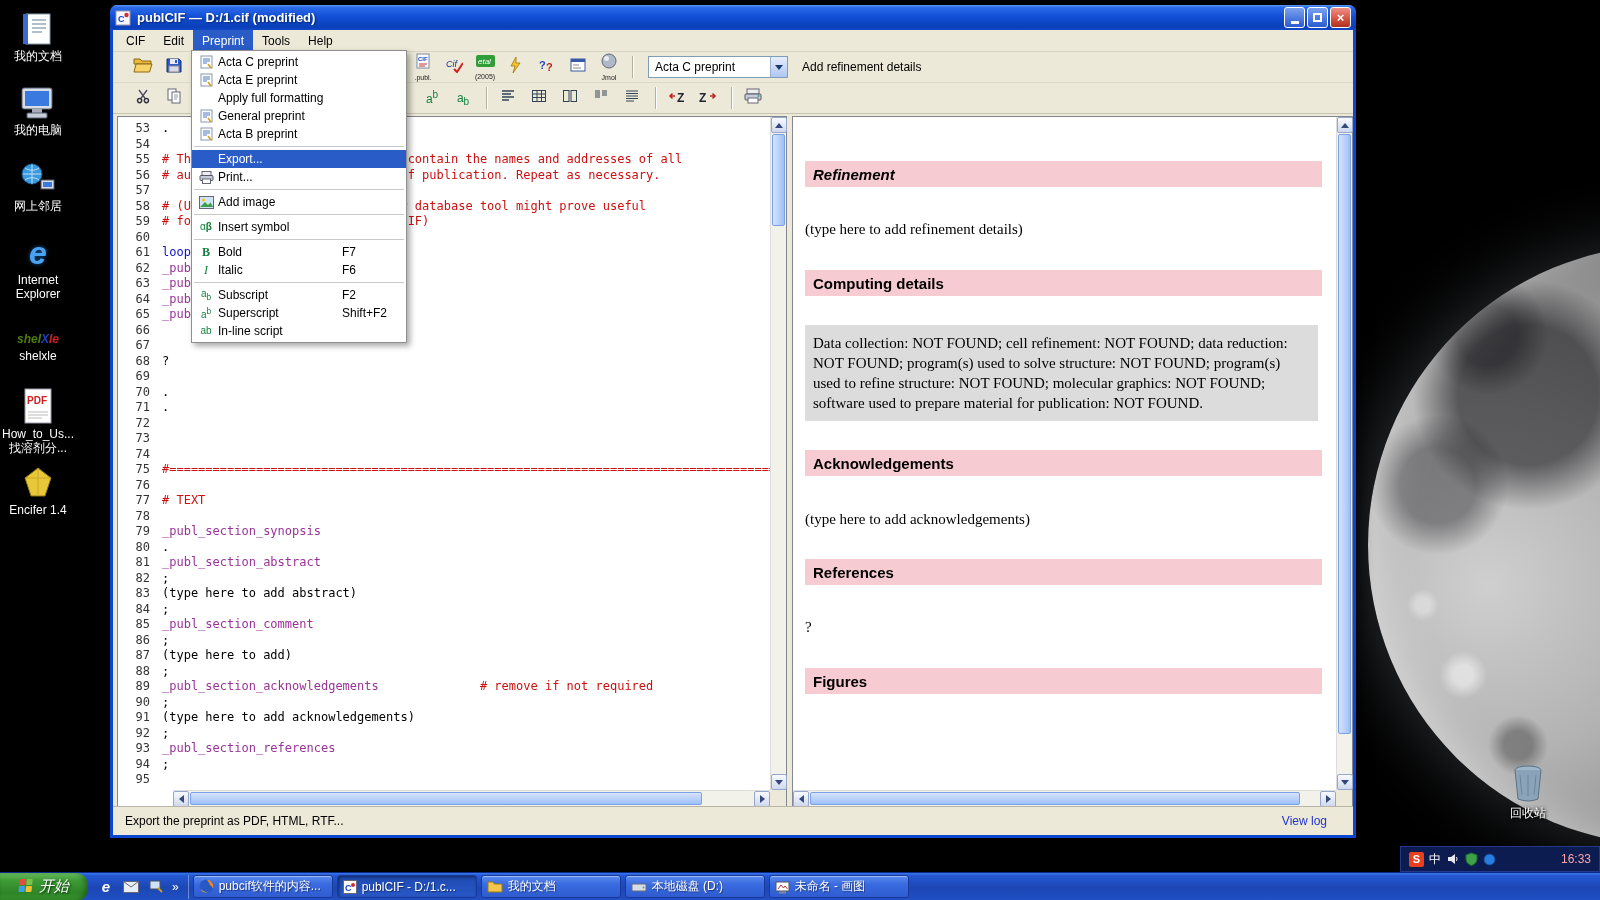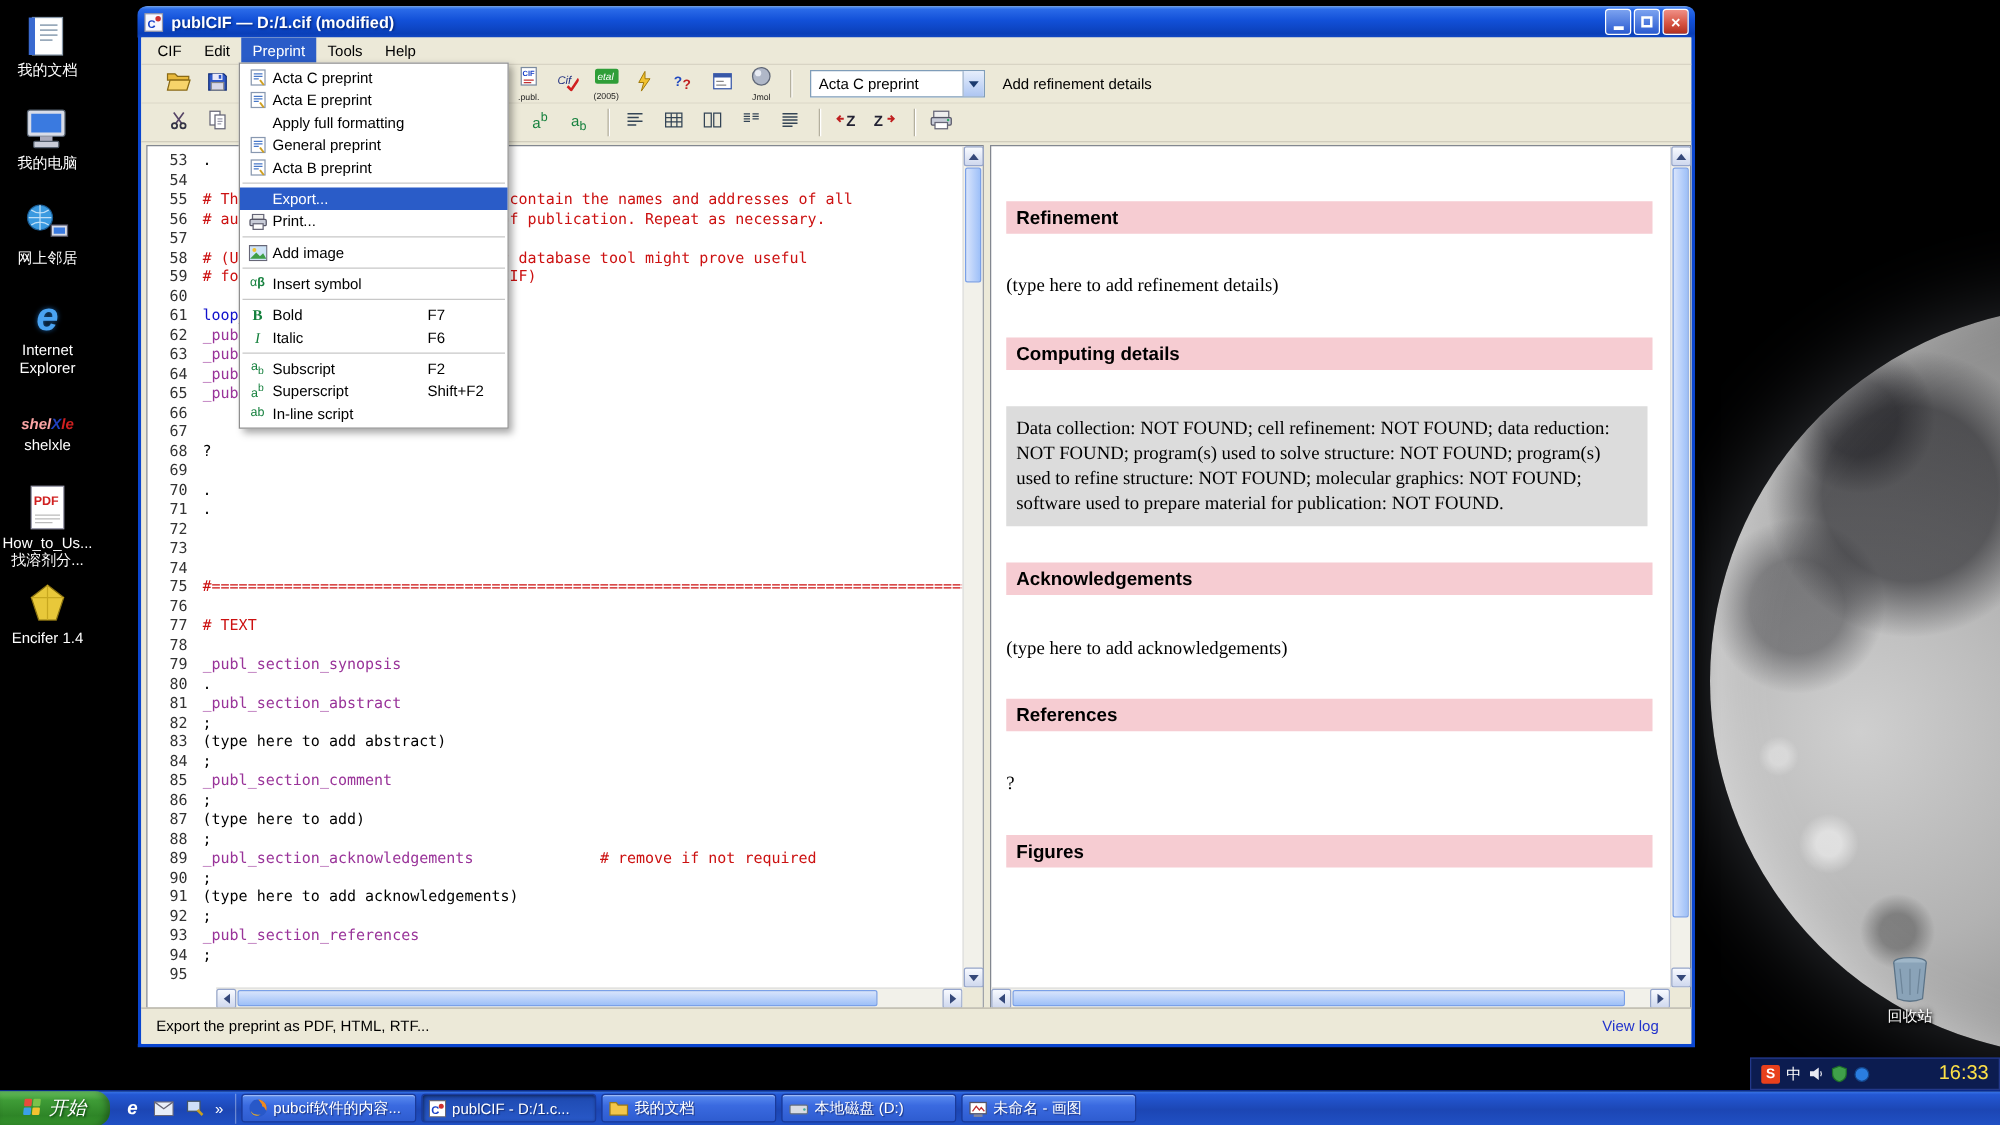--- a/index.html
+++ b/index.html
@@ -100,21 +100,21 @@
 #dropdown{position:absolute;left:78px;top:45px;width:216px;background:#fff;border:1px solid #8f8f8f;box-shadow:3px 3px 6px rgba(0,0,0,.35);padding:2px 0;z-index:50;font-size:12px}
 .dd-item{height:18px;display:flex;align-items:center;padding:0 2px;color:#000}
 .dd-item.hl{background:#2a5cc8;color:#fff}
 .dd-icon{width:24px;text-align:center;flex:none;font-size:11px;display:flex;align-items:center;justify-content:center}
 .dd-label{flex:1;white-space:nowrap}
 .dd-short{width:62px;flex:none;text-align:left}
 .dd-sep{height:1px;background:#c8c8c8;margin:3px 2px}
 
 
 #tray{position:absolute;right:0;bottom:28px;width:200px;height:26px;background:#0c1c50;border:1px solid #23388a;display:flex;align-items:center;gap:5px;padding:0 8px;z-index:90}
-.tray-clock{margin-left:auto;color:#fde047;font-size:16px}
+.tray-clock{margin-left:auto;color:#fca5a5;font-size:12px}
 #taskbar{position:absolute;left:0;bottom:0;width:1600px;height:28px;z-index:100;display:flex;align-items:center;
 background:linear-gradient(180deg,#3a77e8 0%,#2458d4 10%,#1c46b4 55%,#2050c4 100%);border-top:1px solid #0a2a8a}
 .start-btn{height:28px;width:88px;border-radius:0 12px 12px 0;display:flex;align-items:center;justify-content:center;gap:5px;
 background:linear-gradient(180deg,#6cc763 0%,#3f9c37 25%,#2e8527 70%,#36962e 100%);
 color:#fff;font-weight:normal;font-style:italic;font-size:15px;text-shadow:1px 1px 2px #05330a;box-shadow:inset -3px 0 5px rgba(0,0,0,.3)}
 .win-flag{width:15px;height:15px;display:grid;grid-template-columns:6px 6px;grid-template-rows:6px 6px;gap:1px;transform:skewX(-6deg)}
 .win-flag span{border-radius:1px}
 .quick-launch{display:flex;align-items:center;gap:7px;padding:0 9px;height:24px;border-right:1px solid rgba(255,255,255,.35)}
 .ql-icon{width:18px;height:18px;display:flex;align-items:center;justify-content:center}
 .ql-more{color:#fff;font-size:12px}
@@ -166,21 +166,21 @@
         <div class="dlabel">网上邻居</div>
       </div>
       <div class="desktop-icon" style="top: 232px;">
         <div class="dico">
           <span style="color:#4aa3f2;font-size:32px;font-weight:bold;font-style:italic;line-height:34px;text-shadow:0 0 4px #1a5a9a">e</span>
         </div>
         <div class="dlabel">Internet Explorer</div>
       </div>
       <div class="desktop-icon" style="top: 308px;">
         <div class="dico">
-          <span style="font-size:12px;font-weight:bold;font-style:italic"><span style="color:#fca5a5">shel</span><span style="color:#2040c0">X</span><span style="color:#d02020">le</span></span>
+          <span style="font-size:12px;font-weight:bold;font-style:italic"><span style="color:#4d7c0f">shel</span><span style="color:#2040c0">X</span><span style="color:#d02020">le</span></span>
         </div>
         <div class="dlabel">shelxle</div>
       </div>
       <div class="desktop-icon" style="top: 386px;">
         <div class="dico">
           <svg width="28" height="36">
             <rect x="1" y="1" width="26" height="34" fill="#fff" stroke="#99a"></rect>
             <text x="3" y="16" font-size="10" font-weight="bold" fill="#d02020">PDF</text>
             <path d="M4 24h20M4 27h20M4 30h14" stroke="#bbb"></path>
           </svg>
@@ -456,21 +456,21 @@
           <div class="sb-thumb" style="left:17px;width:512px"></div>
           <div class="sb-btn right">
               <span class="arr r"></span>
             </div>
         </div>
         <div class="corner"></div>
       </div>
 
       <div class="pane" id="preview-pane">
         <div id="preview-content">
-            <div class="sec-head" style="margin-top: 44px;">Refinement</div>
+            <div class="sec-head" style="margin-top: 44px; font-style: italic;">Refinement</div>
             <div class="sec-body" style="margin-top: 33px;">(type here to add refinement details)</div>
             <div class="sec-head" style="margin-top: 31px;">Computing details</div>
             <div class="sec-body boxed" style="margin-top: 29px;">Data collection: NOT FOUND; cell refinement: NOT FOUND; data reduction: NOT FOUND; program(s) used to solve structure: NOT FOUND; program(s) used to refine structure: NOT FOUND; molecular graphics: NOT FOUND; software used to prepare material for publication: NOT FOUND.</div>
             <div class="sec-head" style="margin-top: 29px;">Acknowledgements</div>
             <div class="sec-body" style="margin-top: 34px;">(type here to add acknowledgements)</div>
             <div class="sec-head" style="margin-top: 30px;">References</div>
             <div class="sec-body" style="margin-top: 33px;">?</div>
             <div class="sec-head" style="margin-top: 31px;">Figures</div>
           </div>
         <div class="vscroll">

